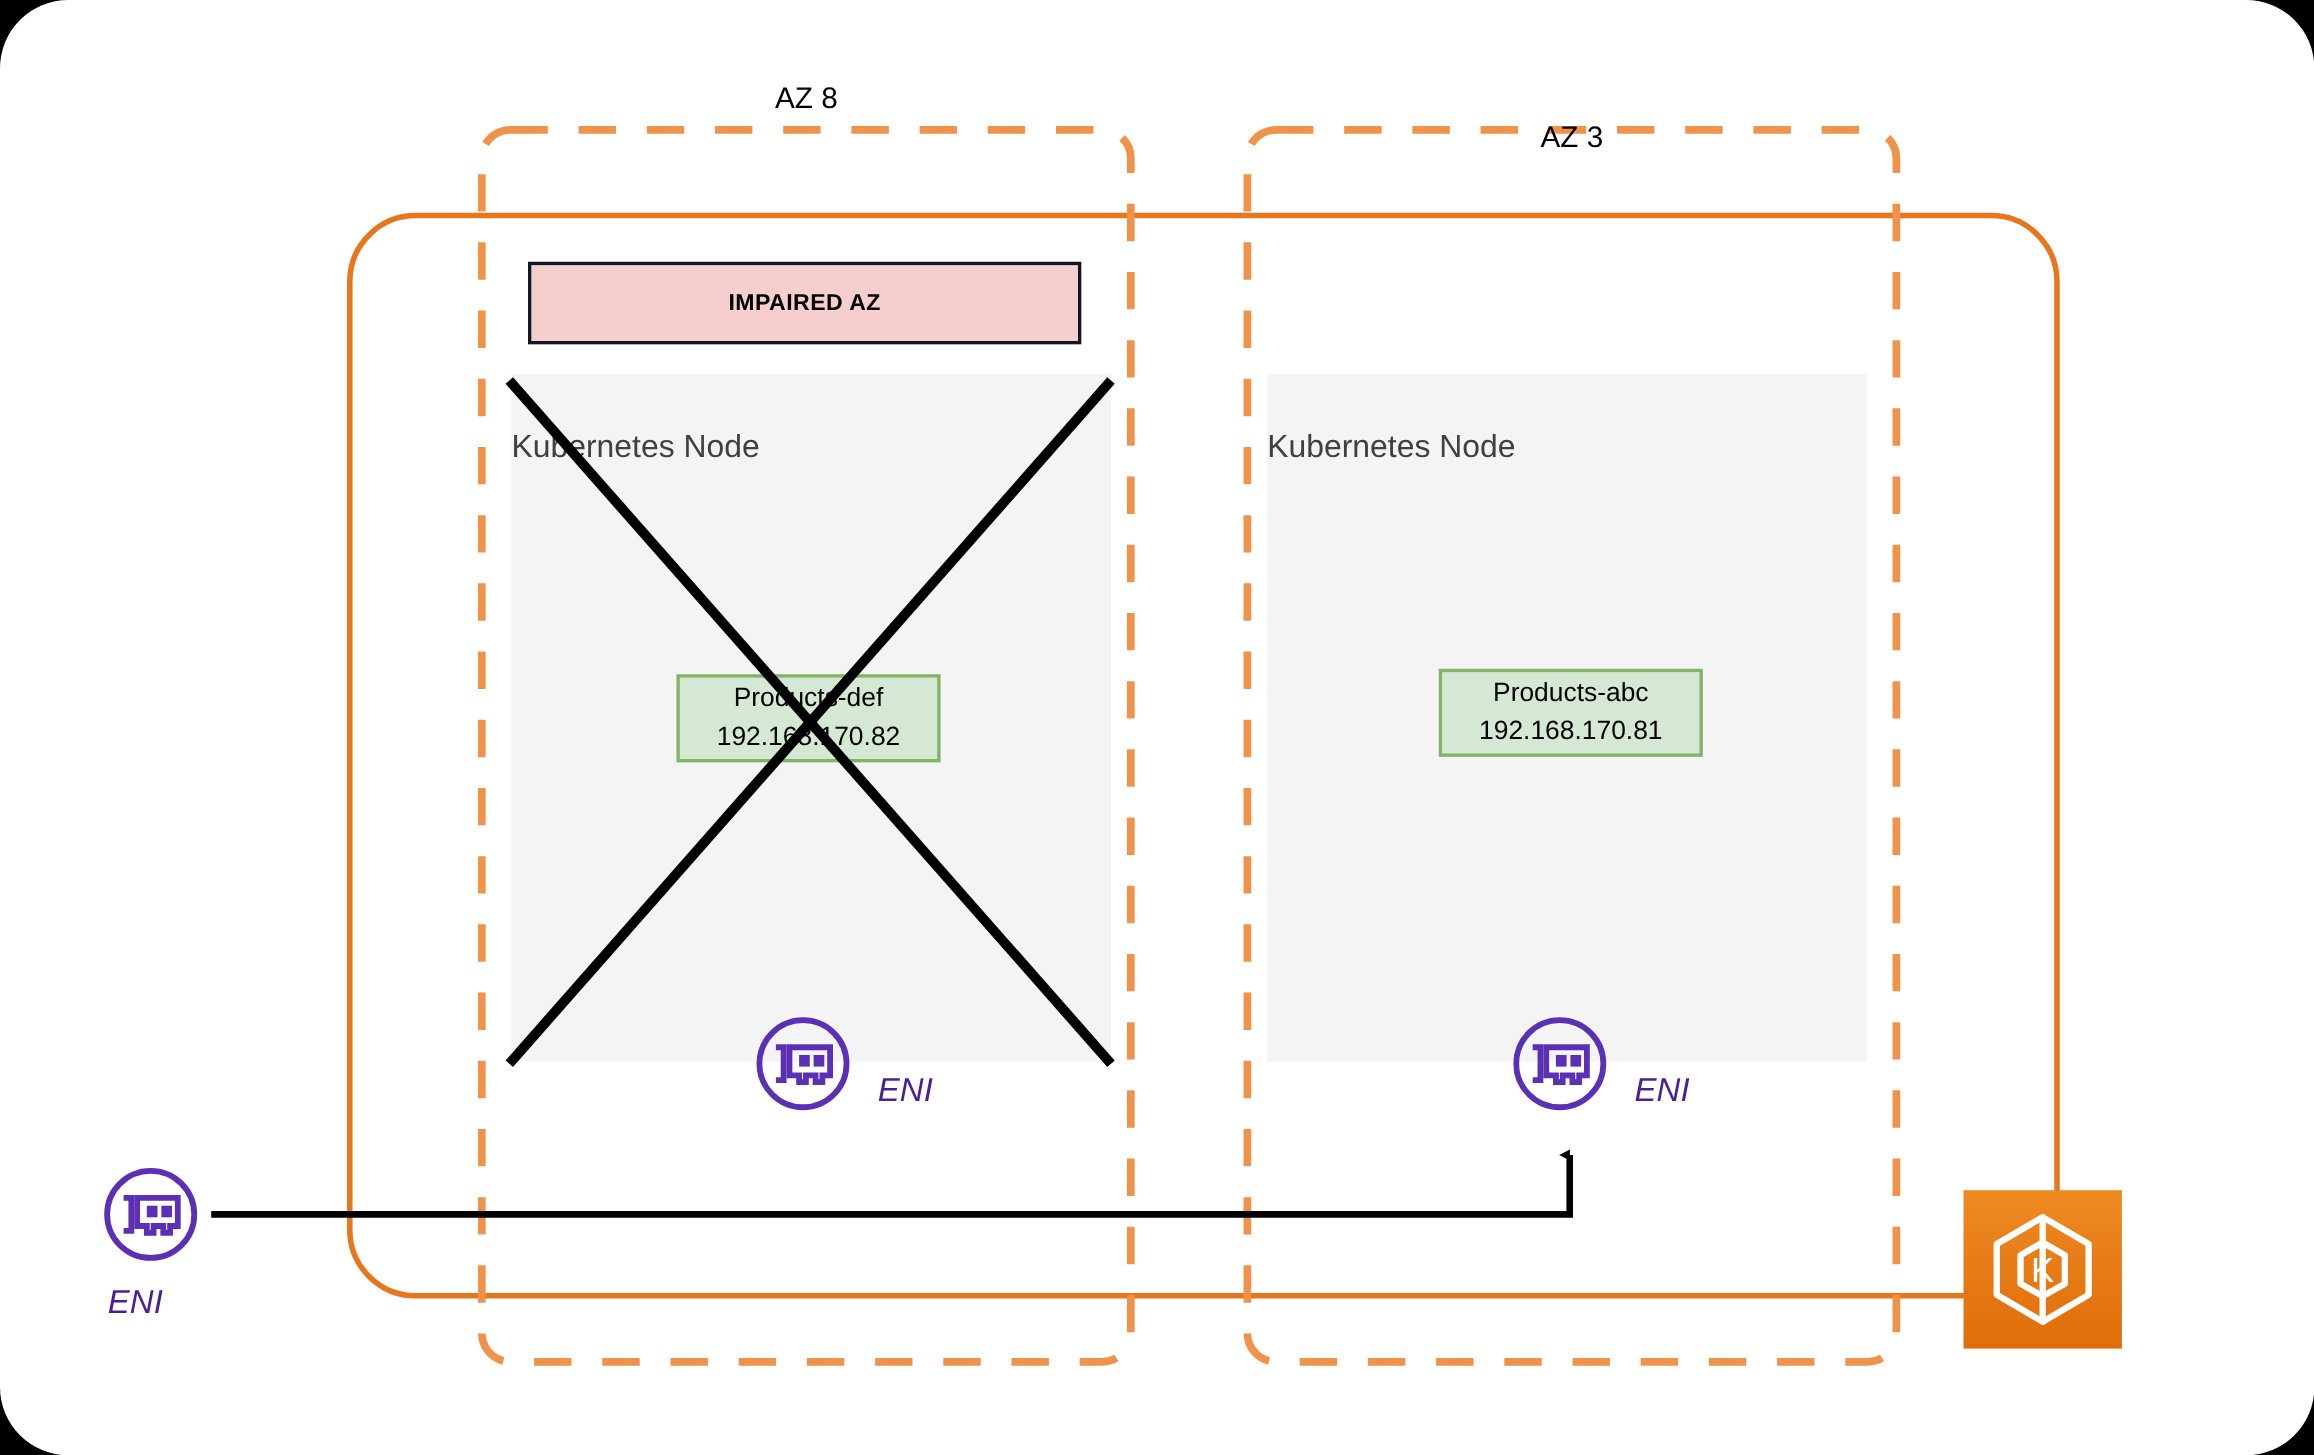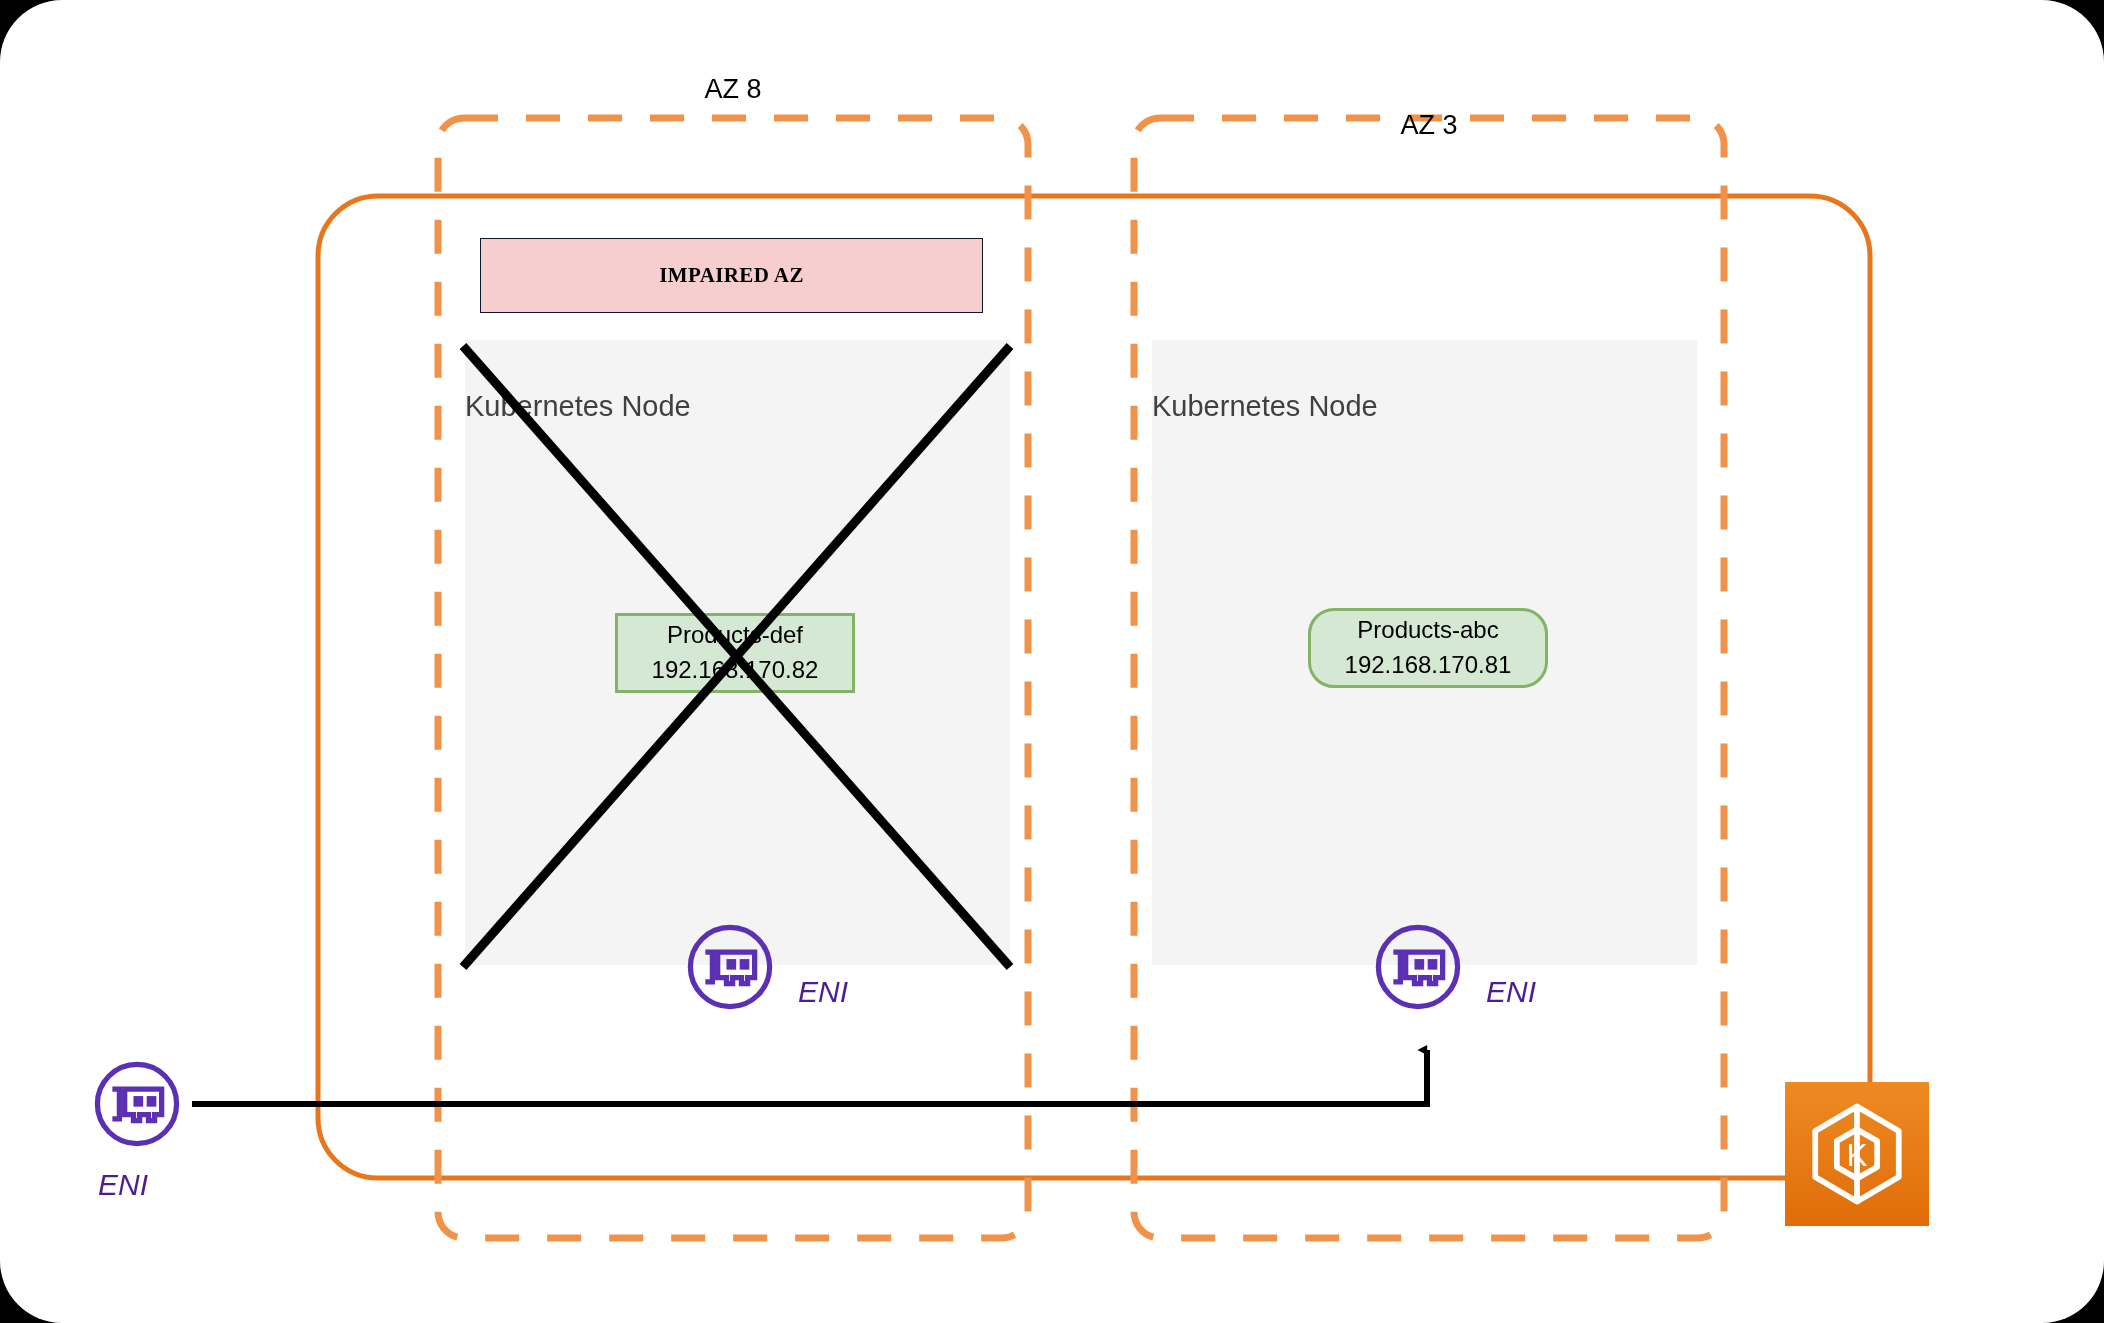--- a/index.html
+++ b/index.html
@@ -48,27 +48,26 @@
     width: 100%;
     font-size: 29px;
     color: #404040;
   }
   .impaired {
     position: absolute;
     display: flex;
     align-items: center;
     justify-content: center;
     background: #F6CECE;
-    border: 1px solid #0f172a;
+    border: 3px solid #0f172a;
     box-sizing: border-box;
     font-size: 21px;
     font-weight: bold;
     color: #000000;
     letter-spacing: 0.4px;
-    font-family: Liberation Serif, serif;
   }
   .pod {
     position: absolute;
     background: #D5E8D4;
     border: 3px solid #82B366;
     box-sizing: border-box;
     display: flex;
     flex-direction: column;
     align-items: center;
     justify-content: center;
@@ -123,21 +122,21 @@
       <div class="node-label" style="top:50px;">Kubernetes Node</div>
     </div>
 
     <div class="impaired" style="left:480px; top:238px; width:503px; height:75px;">IMPAIRED AZ</div>
 
     <div class="pod" style="left:615px; top:613px; width:240px; height:80px;">
       <span>Products-def</span>
       <span>192.168.170.82</span>
     </div>
 
-    <div class="pod" style="left:1308px; top:608px; width:240px; height:80px;border-radius:26px;">
+    <div class="pod" style="left:1308px; top:608px; width:240px; height:80px;">
       <span>Products-abc</span>
       <span>192.168.170.81</span>
     </div>
 
     <svg class="layer">
       <line x1="463" y1="346" x2="1010" y2="967" stroke="#000000" stroke-width="9"></line>
       <line x1="1010" y1="346" x2="463" y2="967" stroke="#000000" stroke-width="9"></line>
     </svg>
 
     <svg class="layer">

